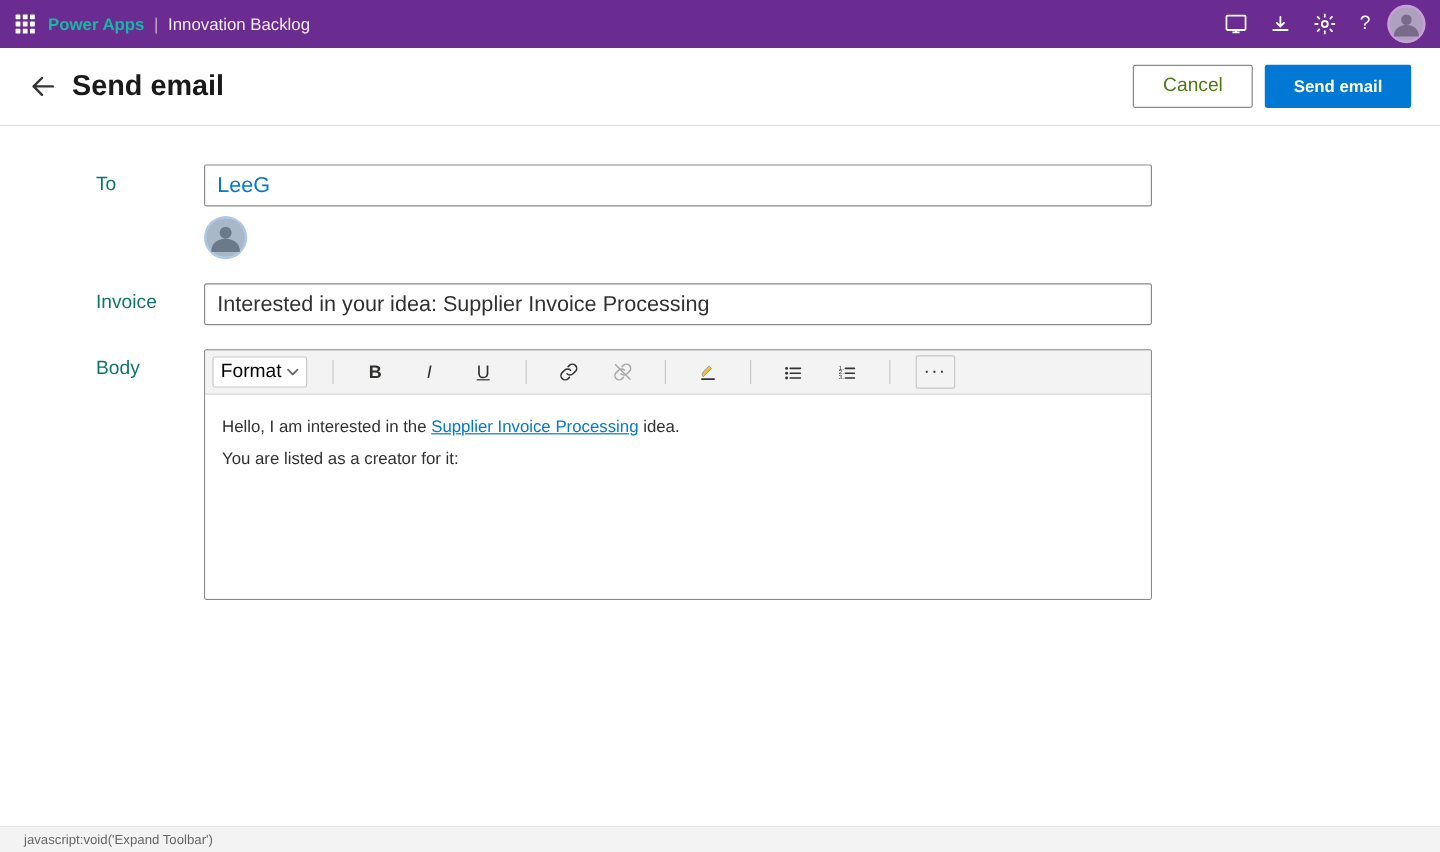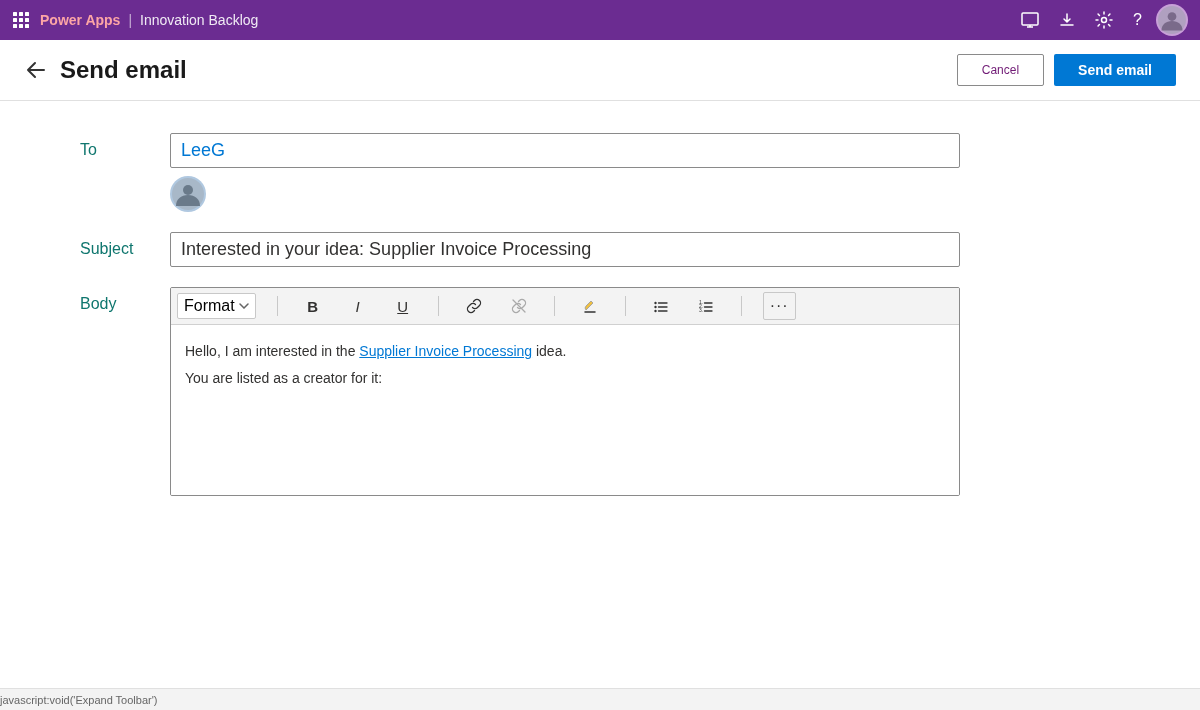--- a/index.html
+++ b/index.html
@@ -17,21 +17,21 @@
     .topbar-grid-icon {
       margin-right: 10px;
       display: flex;
       align-items: center;
       cursor: pointer;
     }
     .topbar-grid-icon svg { width: 18px; height: 18px; fill: #fff; }
     .topbar-brand {
       font-size: 14px;
       font-weight: 600;
-      color: #fca5a5;
+      color: #14b8a6;
     }
     .topbar-separator {
       margin: 0 8px;
       color: rgba(255,255,255,0.6);
       font-size: 14px;
     }
     .topbar-app-name {
       font-size: 14px;
       color: rgba(255,255,255,0.9);
     }
@@ -90,23 +90,23 @@
       color: #1a1a1a;
       flex: 1;
     }
     .header-actions {
       display: flex;
       gap: 10px;
     }
     .btn-cancel {
       background: #fff;
       border: 1px solid #8a8a8a;
-      color: #701a75;
+      color: #4d7c0f;
       padding: 8px 24px;
-      font-size: 12px;
+      font-size: 16px;
       cursor: pointer;
       border-radius: 2px;
     }
     .btn-send {
       background: #0078d4;
       border: none;
       color: #fff;
       padding: 8px 24px;
       font-size: 14px;
       font-weight: 600;
@@ -248,21 +248,21 @@
     .status-bar {
       position: fixed;
       bottom: 0;
       left: 0;
       right: 0;
       height: 22px;
       background: #f3f3f3;
       border-top: 1px solid #e0e0e0;
       display: flex;
       align-items: center;
-      padding: 0 0;
+      padding: 0 20px;
       font-size: 11px;
       color: #666;
     }
   </style>
 </head>
 <body>
 
 <div class="topbar">
   <div class="topbar-grid-icon">
     <svg viewBox="0 0 18 18" xmlns="http://www.w3.org/2000/svg">
@@ -333,21 +333,21 @@
         <svg viewBox="0 0 32 32" xmlns="http://www.w3.org/2000/svg">
           <circle cx="16" cy="16" r="16" fill="#a8b8c8"></circle>
           <circle cx="16" cy="12" r="5" fill="#6a7a8a"></circle>
           <path d="M4 28c0-7 5-11 12-11s12 4 12 11" fill="#6a7a8a"></path>
         </svg>
       </div>
     </div>
   </div>
 
   <div class="form-row">
-    <div class="form-label">Subject</div>
+    <div class="form-label">Invoice</div>
     <div class="form-control">
       <input type="text" class="text-input" style="color: rgb(50, 49, 48);" value="Interested in your idea: Supplier Invoice Processing">
     </div>
   </div>
 
   <div class="body-row form-row">
     <div class="form-label">Body</div>
     <div class="body-editor-container">
 
       <div class="editor-toolbar">

